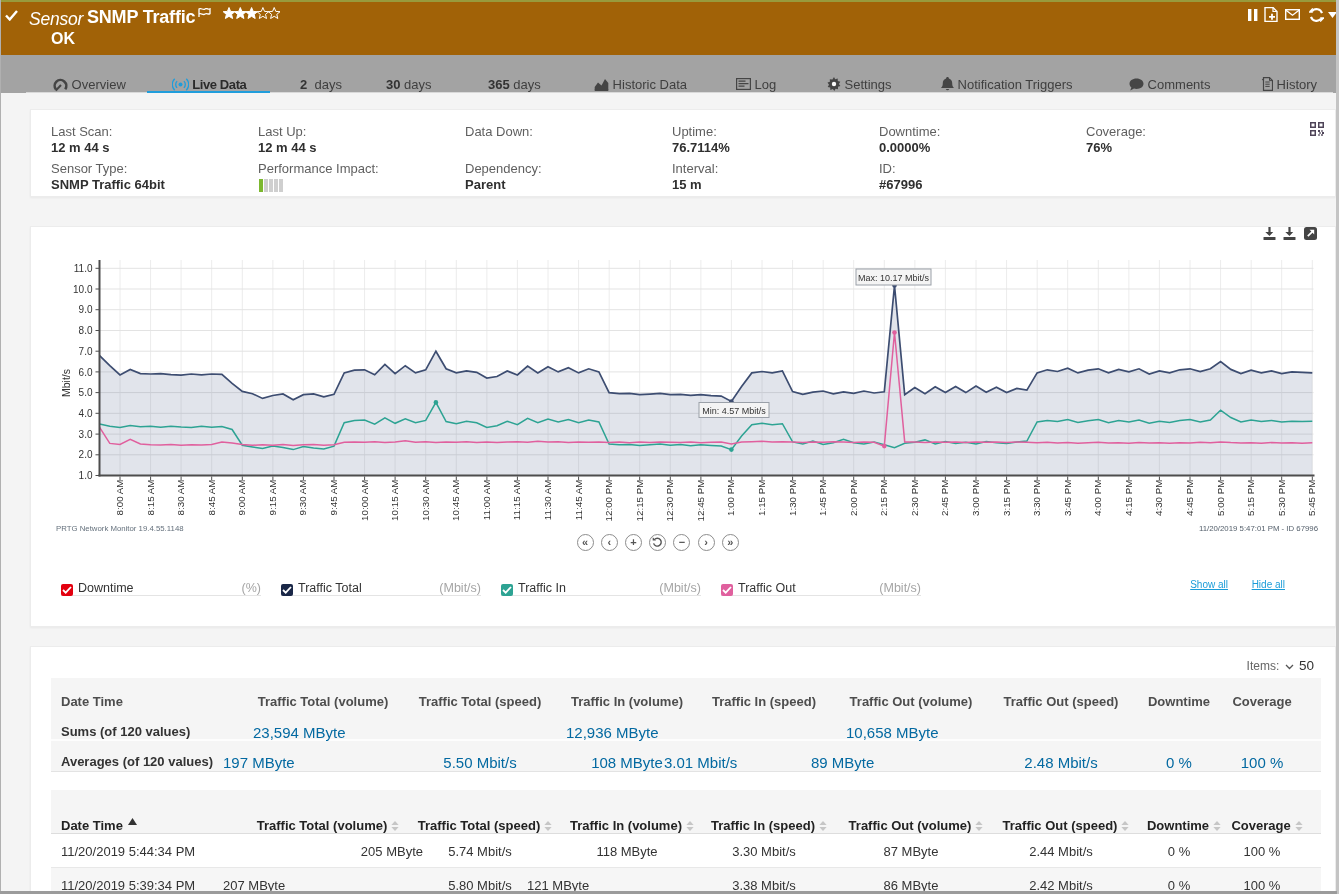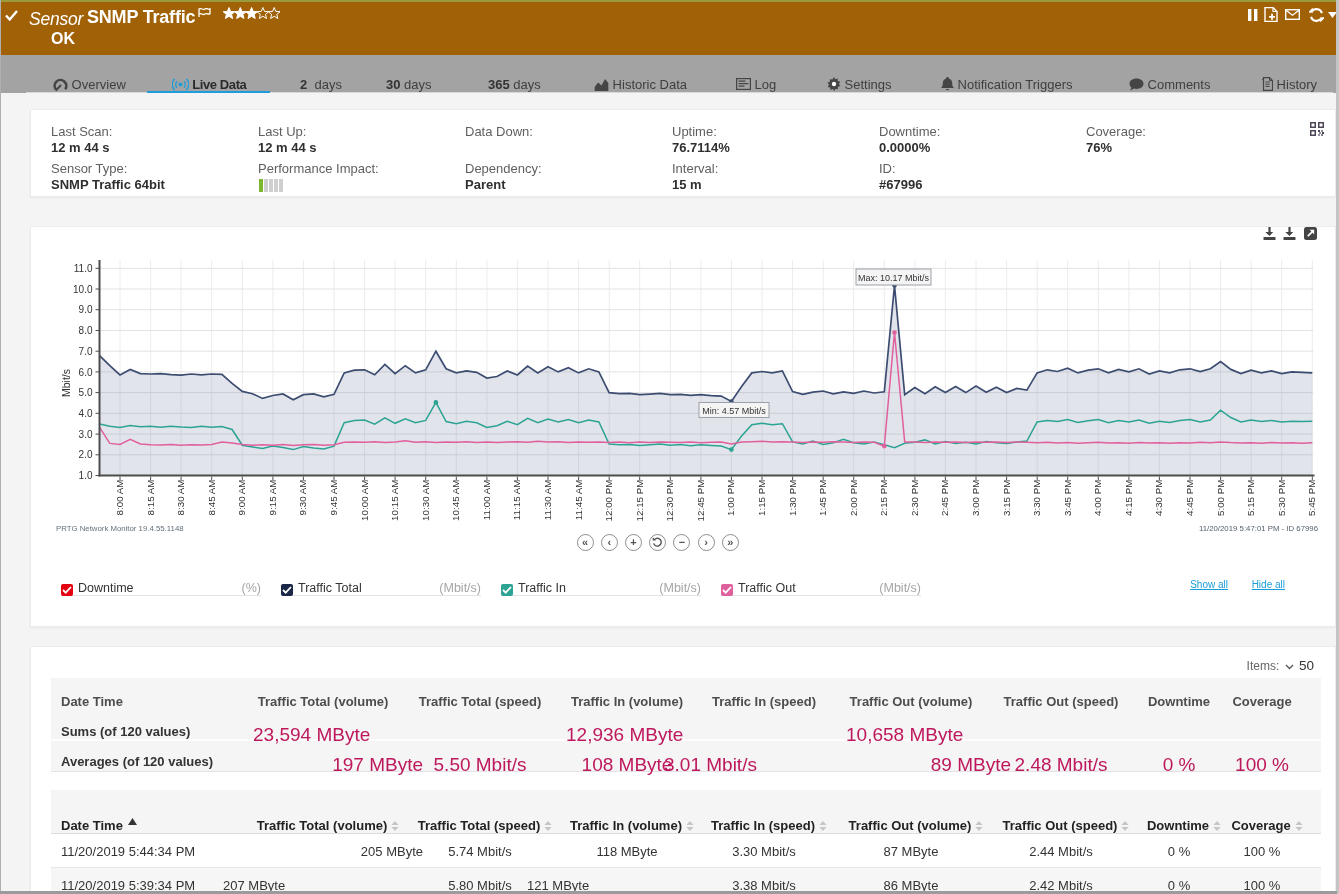--- a/index.html
+++ b/index.html
@@ -27,21 +27,21 @@
 .lg{position:absolute;top:0;width:200px;height:16px;border-bottom:1px solid #e4e4e4}
 .cb{position:absolute;left:0;top:4px;width:12px;height:12px;border-radius:2px}
 .cb svg{position:absolute;left:1px;top:2px}
 .lgt{position:absolute;left:17px;top:1px}
 .lgu{position:absolute;right:0;top:1px;color:#a5a5a5}
 .lnk{position:absolute;top:-1px;font-size:10px;color:#1a9cd8;text-decoration:underline}
 .items{position:absolute;right:21px;top:11px;font-size:12px;color:#666}
 .items b{font-size:13.5px;color:#333;font-weight:normal}
 .th1{position:absolute;font-size:13px;font-weight:bold;color:#4d4d4d;white-space:nowrap}
 .tb1{position:absolute;font-size:13px;font-weight:bold;color:#333;white-space:nowrap}
-.td1{position:absolute;font-size:19px;color:#be185d;white-space:nowrap}
+.td1{position:absolute;font-size:15px;color:#0369a1;white-space:nowrap}
 .th2{position:absolute;font-size:13px;font-weight:bold;color:#222;white-space:nowrap}
 .td2{position:absolute;font-size:13px;color:#333;white-space:nowrap}
 </style></head><body>
 <div id="hdr">
 <span class="sensor">Sensor</span>
     <span class="name">SNMP Traffic</span>
     <span class="ok">OK</span>
 
 <svg class="hic" style="left:5px;top:8px" width="13" height="11" viewBox="0 0 13 11">
       <path d="M1 5.5 L4.7 9.5 L12 1" stroke="#fff" stroke-width="2.4" fill="none"></path>
@@ -444,25 +444,25 @@
     <div class="th1" style="left:633px;top:47px;width:200px;text-align:center">Traffic In (speed)</div>
     <div class="th1" style="left:780px;top:47px;width:200px;text-align:center">Traffic Out (volume)</div>
     <div class="th1" style="left:930px;top:47px;width:200px;text-align:center">Traffic Out (speed)</div>
     <div class="th1" style="left:1048px;top:47px;width:200px;text-align:center">Downtime</div>
     <div class="th1" style="left:1131px;top:47px;width:200px;text-align:center">Coverage</div>
     <div class="tb1" style="left:30px;top:77px">Sums (of 120 values)</div>
     <div class="td1" style="left:222px;top:77px">23,594 MByte</div>
     <div class="td1" style="left:535px;top:77px">12,936 MByte</div>
     <div class="td1" style="left:815px;top:77px">10,658 MByte</div>
     <div class="tb1" style="left:30px;top:107px">Averages (of 120 values)</div>
-    <div class="td1" style="left:192px;top:107px;width:200px;text-align:right">197 MByte</div>
+    <div class="td1" style="left:192px;top:107px;width:200px;text-align:left">197 MByte</div>
     <div class="td1" style="left:349px;top:107px;width:200px;text-align:center">5.50 Mbit/s</div>
     <div class="td1" style="left:496px;top:107px;width:200px;text-align:center">108 MByte</div>
     <div class="td1" style="left:633px;top:107px;width:200px;text-align:left">3.01 Mbit/s</div>
-    <div class="td1" style="left:780px;top:107px;width:200px;text-align:right">89 MByte</div>
+    <div class="td1" style="left:780px;top:107px;width:200px;text-align:left">89 MByte</div>
     <div class="td1" style="left:930px;top:107px;width:200px;text-align:center">2.48 Mbit/s</div>
     <div class="td1" style="left:1048px;top:107px;width:200px;text-align:center">0 %</div>
     <div class="td1" style="left:1131px;top:107px;width:200px;text-align:center">100 %</div>
     <div class="abs" style="left:20px;top:143px;width:1270px;height:44px;background:#f5f5f5;border-bottom:1px solid #ddd"></div>
     <div class="th2" style="left:30px;top:171px">Date Time<svg width="9" height="7" viewBox="0 0 9 7" style="vertical-align:5px;margin-left:5px">
         <path d="M4.5 0 L9 7 H0 z" fill="#333"></path>
       </svg></div>
     <div class="th2" style="left:197px;top:171px;width:200px;text-align:center">Traffic Total (volume)<svg width="8" height="10" viewBox="0 0 8 10" style="vertical-align:-1px;margin-left:4px">
         <path d="M4 0 L7.6 4 H0.4 z" fill="#c6c6c6"></path>
         <path d="M4 10 L0.4 6 H7.6 z" fill="#c6c6c6"></path>

